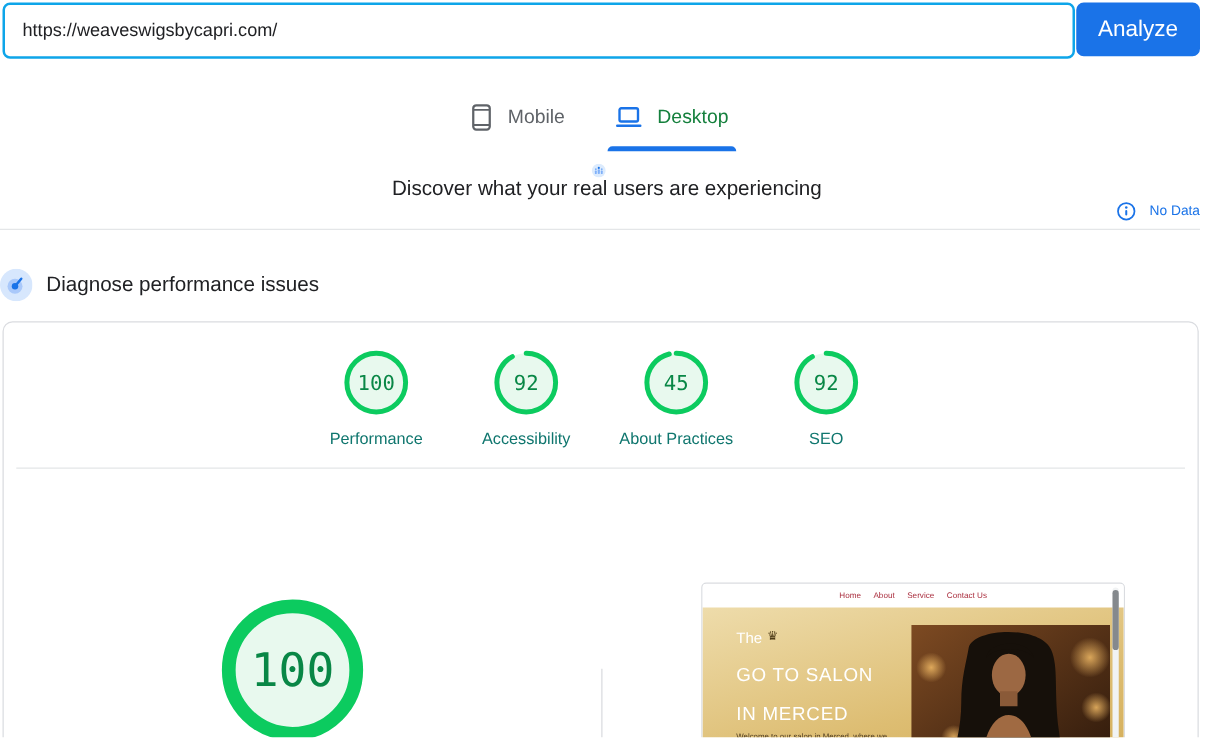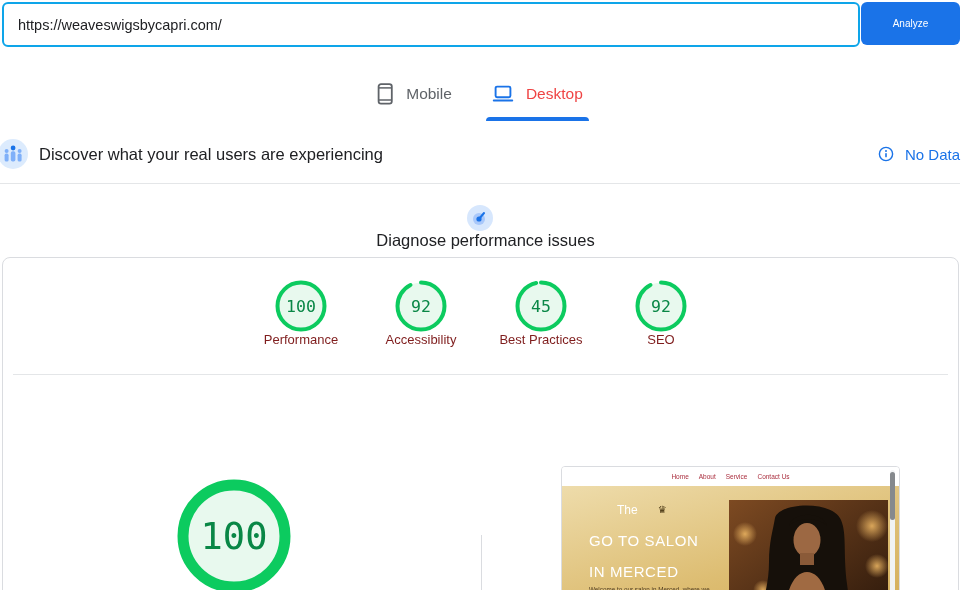--- a/index.html
+++ b/index.html
@@ -9,67 +9,67 @@
   }
   
   .url-input{
     position:absolute;left:2px;top:2px;width:826px;height:41px;
     border:2px solid #0ea5e9;border-radius:6px;padding:0 14px;
     font-family:"Liberation Sans",sans-serif;font-size:14.5px;color:#202124;outline:none;
   }
   .analyze-btn{
     position:absolute;left:861px;top:2px;width:99px;height:43px;
     background:#1a73e8;color:#fff;border:none;border-radius:6px;
-    font-family:"Liberation Sans",sans-serif;font-size:10px;cursor:pointer;
+    font-family:"Liberation Sans",sans-serif;font-size:18px;cursor:pointer;
   }
   
   .tabs{position:absolute;left:0;top:71px;width:960px;height:46px;
     display:flex;justify-content:center;align-items:center;gap:36px;}
   .tab{position:relative;display:flex;align-items:center;gap:12px;
     font-size:15.5px;color:#5f6368;cursor:pointer;padding:4px 2px;}
-  .tab.active{color:#ef4444;align-items:center;}
+  .tab.active{color:#15803d;align-items:center;}
   .tab.active::after{
     content:"";position:absolute;left:-4px;right:-4px;bottom:-14px;height:4px;
     background:#1a73e8;border-radius:4px 4px 0 0;}
   
   .sect-row{position:absolute;left:0;width:960px;height:46px;display:flex;align-items:center;}
-  .sect-row.discover{top:131px;}
-  .sect-row.diagnose{top:205px;flex-direction:column;}
+  .sect-row.discover{top:131px;flex-direction:column;}
+  .sect-row.diagnose{top:205px;}
   .sect-title{font-size:16.5px;font-weight:400;color:#202124;margin:0 0 0 11px;}
   .nodata{margin-left:auto;display:flex;align-items:center;gap:11px;
-    color:#1a73e8;font-size:15px;cursor:pointer;}
+    color:#1a73e8;font-size:11px;cursor:pointer;}
   .h-divider{position:absolute;left:0;top:183px;width:960px;height:1px;background:#e4e6e8;}
   
   .report-card{
     position:absolute;left:2px;top:257px;width:955px;height:400px;
     background:#fff;border:1px solid #dadce0;border-radius:8px;}
   .score-item{position:absolute;top:22px;width:120px;text-align:center;cursor:pointer;}
   .ring-wrap{position:relative;width:52px;height:52px;margin:0 auto;}
   .ring-wrap svg{display:block;}
   .score-num{
     position:absolute;inset:0;display:flex;align-items:center;justify-content:center;
     font-family:"DejaVu Sans Mono",monospace;font-size:16.5px;color:#098746;}
-  .score-label{font-size:13px;color:#7f1d1d;}
+  .score-label{margin-top:11px;font-size:13px;color:#0f766e;}
   .card-divider{position:absolute;left:10px;right:10px;top:116px;height:1px;background:#e4e6e8;}
   
   .big-gauge{position:absolute;left:169px;top:216px;width:124px;height:124px;cursor:pointer;}
   .gauge-num{
     position:absolute;inset:0;display:flex;align-items:center;justify-content:center;
     font-family:"DejaVu Sans Mono",monospace;font-size:37px;color:#098746;}
   .v-divider{position:absolute;left:478px;top:277px;width:1px;height:123px;background:#dadce0;}
   
   .site-thumb{
     position:absolute;left:558px;top:208px;width:337px;height:170px;
     background:#fff;border:1px solid #dadce0;border-radius:4px;overflow:hidden;}
   .thumb-nav{height:19px;display:flex;align-items:center;justify-content:center;gap:10px;
     background:#fff;font-size:6.5px;color:#aa2e3e;}
   .thumb-hero{position:absolute;left:0;top:19px;right:0;bottom:0;
     background:linear-gradient(165deg,#eedcab 0%,#ddbd72 55%,#d1a850 100%);}
   .hero-text{position:absolute;left:27px;top:17px;color:#fff;}
-  .hero-intro{font-size:12px;display:flex;align-items:center;gap:20px;margin-left:28px;}
+  .hero-intro{font-size:12px;display:flex;align-items:center;gap:4px;}
   .hero-crown{font-size:10px;color:#4d3b17;line-height:1;}
   .hero-title{font-size:15px;letter-spacing:.6px;line-height:15px;margin-top:16px;}
   .hero-para{margin-top:7px;width:124px;font-size:6.3px;line-height:8px;color:#4e3b20;}
   .thumb-photo{position:absolute;left:167px;top:33px;}
   .thumb-scrollbar{position:absolute;top:3px;right:4px;width:5px;bottom:3px;
     background:#f1f3f4;border-radius:3px;}
   .thumb-scrollthumb{position:absolute;top:2px;left:0;width:5px;height:48px;
     background:#85898d;border-radius:3px;}
 </style>
 </head>
@@ -156,21 +156,21 @@
     </div>
 
     <div class="score-item" style="left:478px">
       <div class="ring-wrap">
         <svg width="52" height="52" viewBox="0 0 52 52">
           <circle cx="26" cy="26" r="23.5" fill="#e8f9ee"></circle>
           <circle cx="26" cy="26" r="23.5" fill="none" stroke="#0ccb5f" stroke-width="4" stroke-linecap="round" transform="rotate(-90 26 26)" stroke-dasharray="141.744 147.65"></circle>
         </svg>
         <span class="score-num">45</span>
       </div>
-      <div class="score-label">Best Practices</div>
+      <div class="score-label">About Practices</div>
     </div>
 
     <div class="score-item" style="left:598px">
       <div class="ring-wrap">
         <svg width="52" height="52" viewBox="0 0 52 52">
           <circle cx="26" cy="26" r="23.5" fill="#e8f9ee"></circle>
           <circle cx="26" cy="26" r="23.5" fill="none" stroke="#0ccb5f" stroke-width="4" stroke-linecap="round" transform="rotate(-90 26 26)" stroke-dasharray="135.83800000000002 147.65"></circle>
         </svg>
         <span class="score-num">92</span>
       </div>

